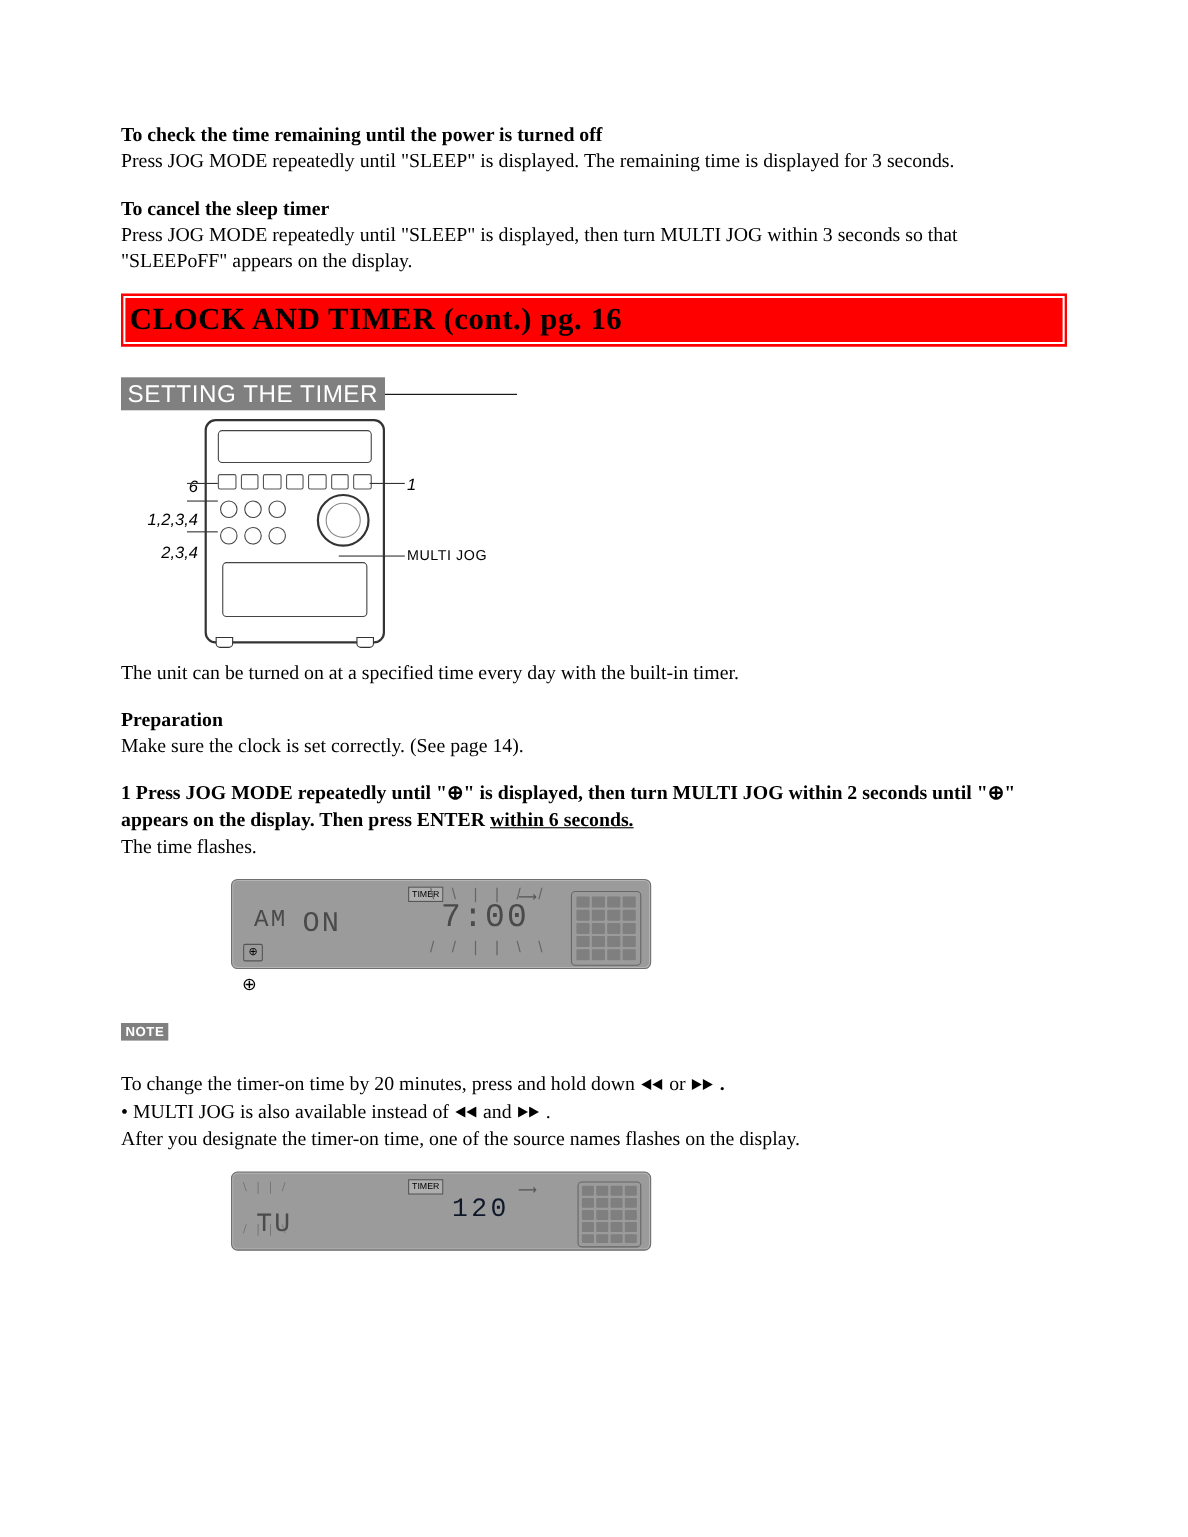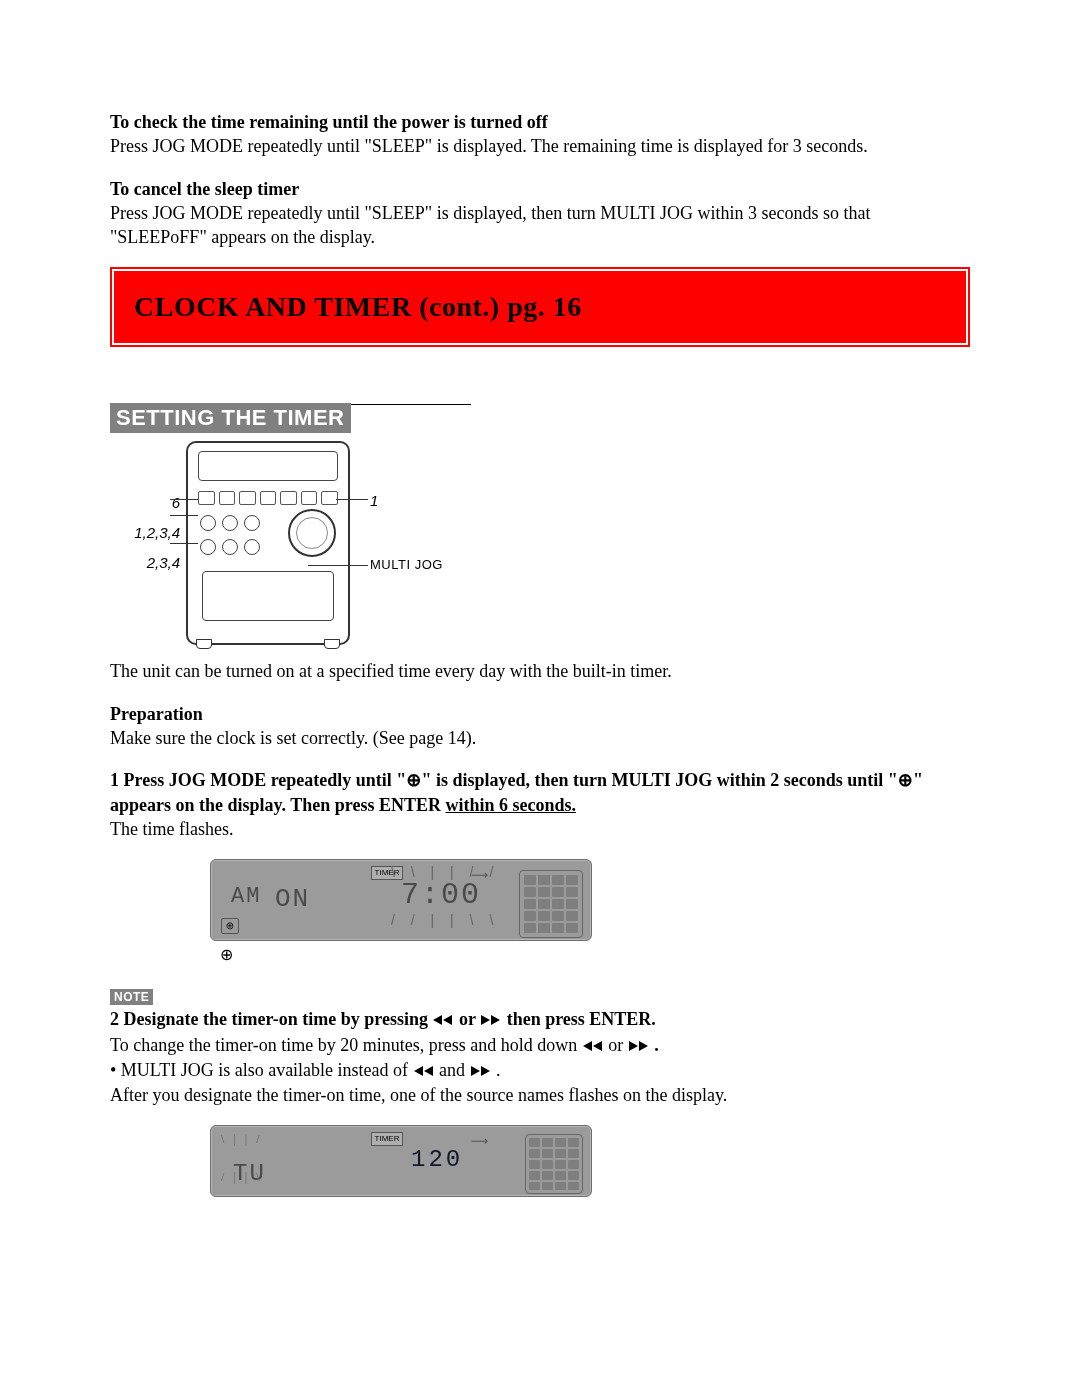--- a/index.html
+++ b/index.html
@@ -17,46 +17,45 @@
   .para {
     margin: 0 0 18px 0;
     line-height: 1.35;
   }
   .bold { font-weight: bold; }
   .uline { text-decoration: underline; }
 
   .section-banner {
     border: 2px solid #ff0000;
     background: #ff0000;
-    padding: 18px;
+    padding: 2px;
     margin: 18px 0 28px 0;
     box-shadow: inset 0 0 0 2px #fff;
   }
   .section-banner-inner {
     color: #000;
     font-weight: bold;
     font-size: 28px;
     padding: 4px 4px;
     letter-spacing: 0.5px;
   }
 
   .sub-heading-row {
     display: flex;
     align-items: center;
     margin: 0 0 8px 0;
   }
   .sub-heading {
     background: #808080;
     color: #fff;
     font-family: Arial, Helvetica, sans-serif;
-    font-weight: bold;
+    font-weight: normal;
     font-size: 22px;
     padding: 2px 6px;
     letter-spacing: 0.5px;
-    margin-top: 28px;
   }
   .sub-heading-line {
     flex: 0 0 120px;
     border-top: 1px solid #000;
     margin-left: 0;
     height: 0;
   }
 
   
   .diagram-wrap {
@@ -373,33 +372,21 @@
         <span></span>
         <span></span>
     </div>
   </div>
   <div class="clk-under">⊕</div>
 
   <br>
   <span class="note-badge">NOTE</span>
 
   <p class="para">
-    <span class="bold">
-      <span>2 Designate the timer-on time by pressing </span>
-      <span class="tri-left"><svg width="22" height="11">
-            <polygon points="10,0 10,10 1,5" fill="#000"></polygon>
-            <polygon points="20,0 20,10 11,5" fill="#000"></polygon>
-          </svg></span>
-      <span> or </span>
-      <span class="tri-right"><svg width="22" height="11">
-            <polygon points="1,0 1,10 10,5" fill="#000"></polygon>
-            <polygon points="11,0 11,10 20,5" fill="#000"></polygon>
-          </svg></span>
-      <span> then press ENTER.</span>
-    </span><br>
+    <br>
     <span>To change the timer-on time by 20 minutes, press and hold down </span>
     <span class="tri-left"><svg width="22" height="11">
           <polygon points="10,0 10,10 1,5" fill="#000"></polygon>
           <polygon points="20,0 20,10 11,5" fill="#000"></polygon>
         </svg></span>
     <span> or </span>
     <span class="tri-right"><svg width="22" height="11">
           <polygon points="1,0 1,10 10,5" fill="#000"></polygon>
           <polygon points="11,0 11,10 20,5" fill="#000"></polygon>
         </svg></span>

